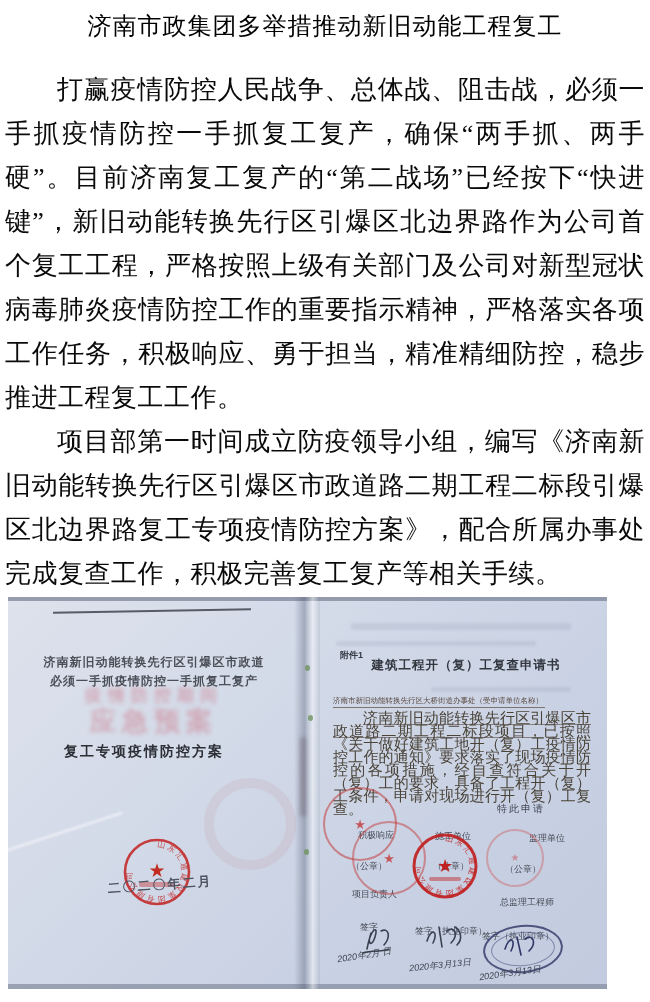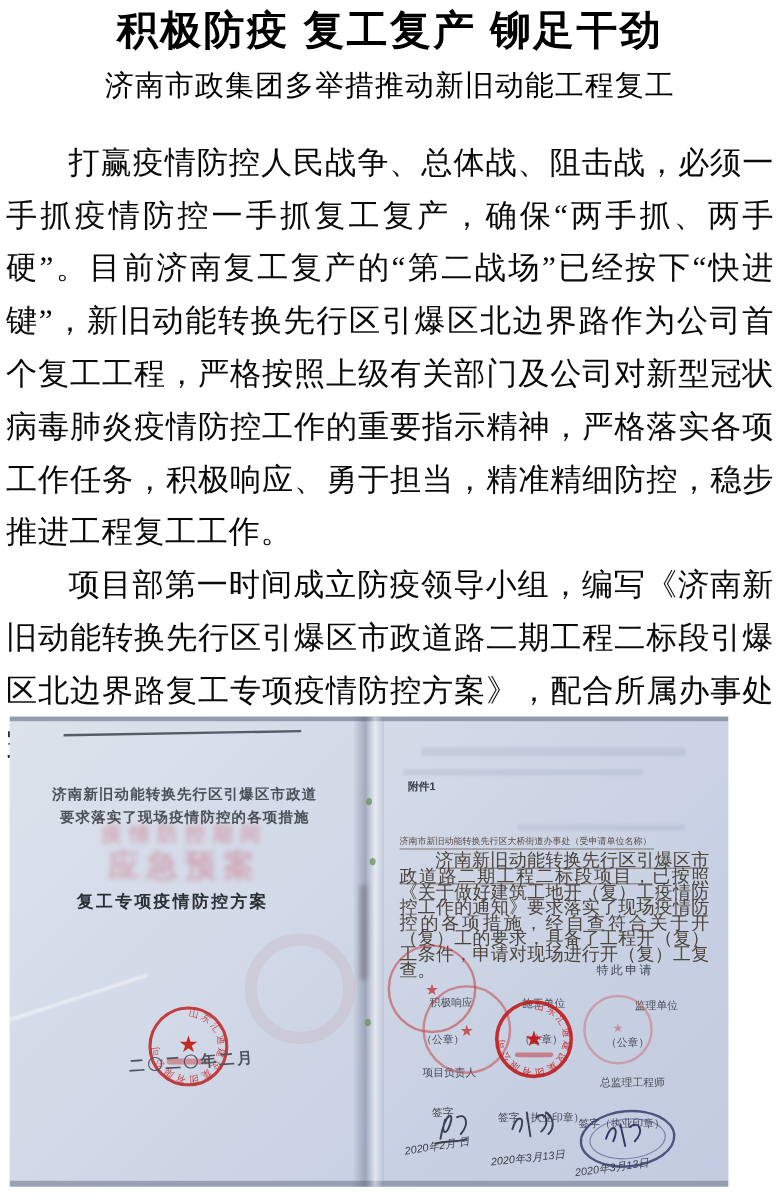--- a/index.html
+++ b/index.html
@@ -70,34 +70,33 @@
          border-radius:50%;}
   .sig{position:absolute;}
   .sig path{stroke:#39404f;stroke-width:1.6;fill:none;stroke-linecap:round;}
   .sig.blue path{stroke:#2f3766;}
 </style>
 </head>
 <body>
 
 <div class="page">
 
-  <h1 class="article-title">积极防疫 复工复产 铆足干劲</h1>
   <h2 class="article-subtitle">济南市政集团多举措推动新旧动能工程复工</h2>
 
   <p class="body-text first">打赢疫情防控人民战争、总体战、阻击战，必须一手抓疫情防控一手抓复工复产，确保“两手抓、两手硬”。目前济南复工复产的“第二战场”已经按下“快进键”，新旧动能转换先行区引爆区北边界路作为公司首个复工工程，严格按照上级有关部门及公司对新型冠状病毒肺炎疫情防控工作的重要指示精神，严格落实各项工作任务，积极响应、勇于担当，精准精细防控，稳步推进工程复工工作。</p>
   <p class="body-text">项目部第一时间成立防疫领导小组，编写《济南新旧动能转换先行区引爆区市政道路二期工程二标段引爆区北边界路复工专项疫情防控方案》，配合所属办事处完成复查工作，积极完善复工复产等相关手续。</p>
 
   <div class="photo">
     <div class="edge-top"></div>
     <div class="edge-bottom"></div>
 
     <div class="left-page">
       <div class="lp-rule"></div>
       <div class="lp-heading lp-h1">济南新旧动能转换先行区引爆区市政道</div>
-      <div class="lp-heading lp-h2">要求落实了现场疫情防控的各项措施</div>
+      <div class="lp-heading lp-h2">必须一手抓疫情防控一手抓复工复产</div>
       <div class="lp-bleed lp-bleed1">疫情防控期间</div>
       <div class="lp-bleed lp-bleed2">应急预案</div>
       <div class="lp-doctitle">复工专项疫情防控方案</div>
       <div class="lp-fold"></div>
       <div class="lp-bleedring"></div>
 
       <svg style="position:absolute;left:114px;top:237px;" width="70" height="70" viewBox="0 0 70 70">
         <defs>
             <path id="arcL" d="M 35,10 a 25,25 0 1,1 -0.01,0"></path>
           </defs>
@@ -116,20 +115,21 @@
     <div class="speck" style="left:297px;top:68px;"></div>
     <div class="speck" style="left:300px;top:118px;"></div>
     <div class="speck" style="left:296px;top:252px;"></div>
 
     <div class="right-page">
       <div class="rp-bleedbar" style="left:40px;top:26px;width:220px;height:7px;"></div>
       <div class="rp-bleedbar" style="left:25px;top:44px;width:200px;height:5px;"></div>
       <div class="rp-bleedbar" style="left:120px;top:90px;width:140px;height:5px;"></div>
 
       <div class="rp-attach">附件1</div>
+      <div class="rp-title">建筑工程开（复）工复查申请书</div>
       <div class="rp-addressee">济南市新旧动能转换先行区大桥街道办事处（受申请单位名称）</div>
       <div class="rp-body"><u>济南新旧动能转换先行区引爆区市政道路二期工程二标段项目，</u><span>已按照《关于做好建筑工地开（复）工疫情防控工作的通知》要求落实了现场疫情防控的各项措施，经自查符合关于开（复）工的要求，具备了工程开（复）工条件，申请对现场进行开（复）工复查。</span></div>
       <div class="rp-closing">特此申请</div>
 
       <div class="rp-label" style="left:47px;top:232px;">积极响应</div>
       <div class="rp-label" style="left:124px;top:233px;">施工单位</div>
       <div class="rp-label" style="left:193px;top:235px;margin-left:25px;">监理单位</div>
       <div class="rp-label" style="left:40px;top:263px;">（公章）</div>
       <div class="rp-label" style="left:122px;top:263px;">（公章）</div>
       <div class="rp-label" style="left:194px;top:266px;">（公章）</div>

